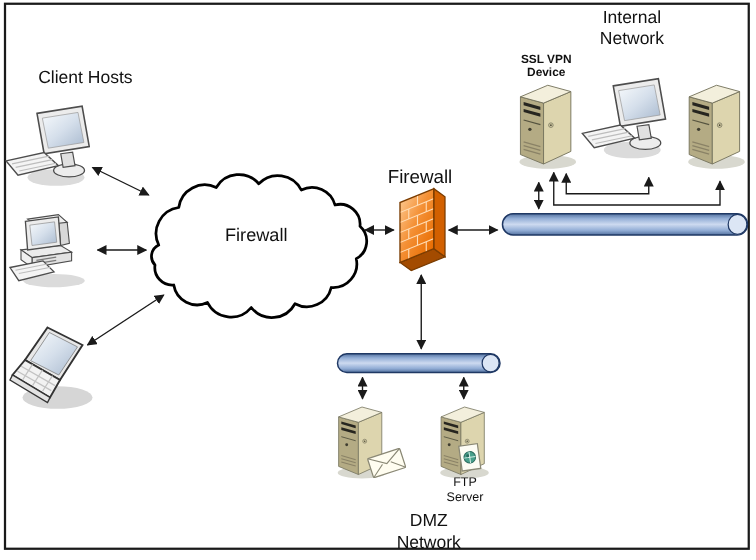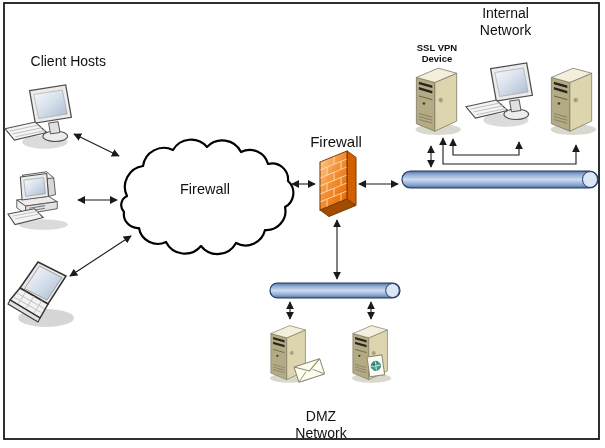--- a/index.html
+++ b/index.html
@@ -209,16 +209,17 @@
 
   <div class="lbl big" style="left:458px;top:5px;width:95px;">Internal Network</div>
 
   <div class="lbl tiny" style="left:407px;top:42px;width:60px;">SSL VPN Device</div>
 
   <div class="lbl med" style="left:305px;top:133px;width:62px;">Firewall</div>
 
   <div class="lbl big" style="left:163px;top:181px;width:84px;font-size:14.5px;">Firewall</div>
 
 
-
-  <div class="lbl big" style="left:284px;top:408px;width:74px;">DMZ Network</div>
+  <div class="lbl small" style="left:347px;top:381px;width:50px;">FTP Server</div>
+
+  <div class="lbl big" style="left:306px;top:408px;width:74px;">DMZ Network</div>
 
 </div>
 
 </body></html>

